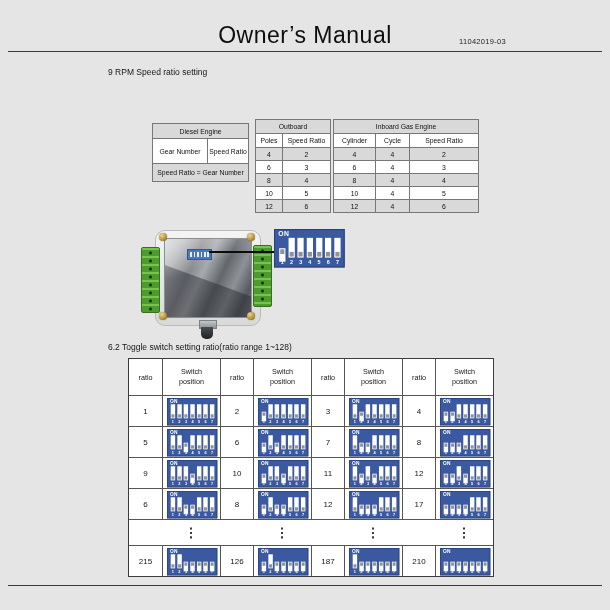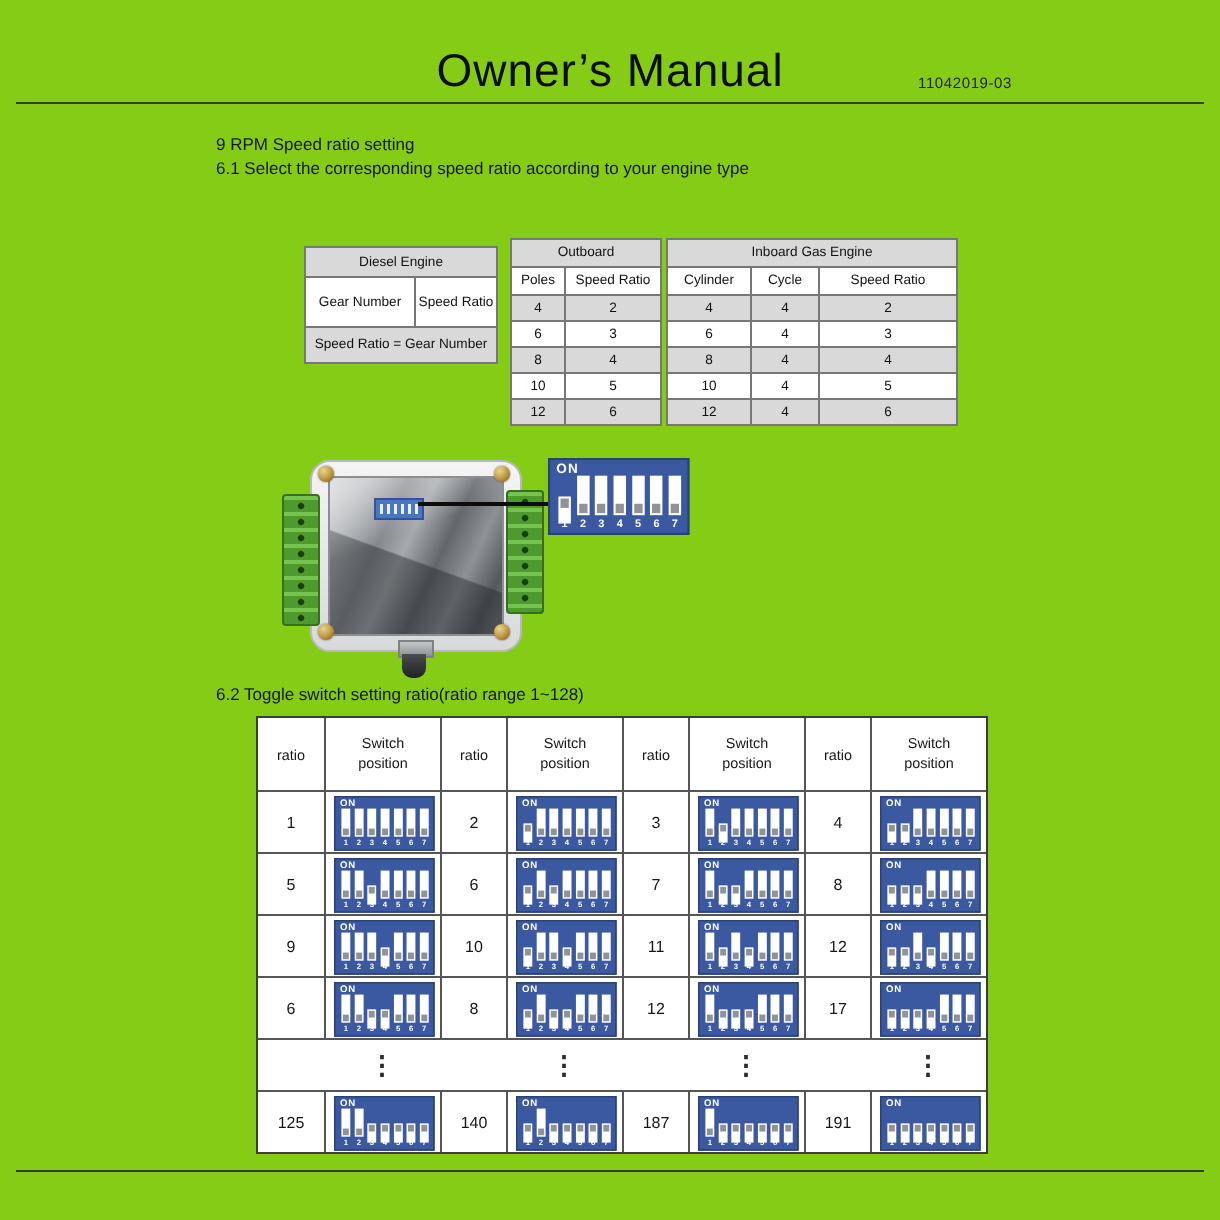--- a/index.html
+++ b/index.html
@@ -1,17 +1,17 @@
 <!DOCTYPE html>
 <html><head>
 <meta charset="utf-8">
 <style>
   html,body { margin:0; padding:0; background:#ffffff; }
   .page {
-    position:relative; width:610px; height:610px; background:#84cc16;
+    position:relative; width:610px; height:610px; background:#e5e5e5;
     font-family:"Liberation Sans", sans-serif; color:#161616; overflow:hidden;
   }
   
   .title { position:absolute; top:22px; left:0; width:100%; text-align:center;
            font-size:23px; letter-spacing:.5px; color:#0e0e0e; }
   .docnum { position:absolute; top:37px; right:104px; font-size:7.5px; color:#222; letter-spacing:.3px; }
   .hline-top { position:absolute; top:51px; left:8px; right:8px; border-top:1.4px solid #3a3a3a; }
   .hline-bottom { position:absolute; top:585px; left:8px; right:8px; border-top:1.4px solid #3a3a3a; }
   .s6-h   { position:absolute; left:108px; top:67px;  font-size:8.5px; }
   .s6-sub { position:absolute; left:108px; top:79px;  font-size:8.5px; }
@@ -106,21 +106,20 @@
 </head>
 <body>
 
 <div class="page">
 
   <div class="title">Owner’s Manual</div>
   <div class="docnum">11042019-03</div>
   <div class="hline-top"></div>
 
   <div class="s6-h">9 RPM Speed ratio setting</div>
-  <div class="s6-sub">6.1 Select the corresponding speed ratio according to your engine type</div>
 
   <table class="t" id="diesel-table">
     <colgroup>
         <col style="width:55px">
         <col style="width:41px">
       </colgroup>
     <tbody>
         <tr class="shade title-row">
       <td colspan="2">Diesel Engine</td>
     </tr>
@@ -1173,75 +1172,75 @@
         </div>
       </div>
       <div class="cell ell-cell first"></div>
       <div class="cell ell-cell">⋮</div>
       <div class="cell ell-cell"></div>
       <div class="cell ell-cell">⋮</div>
       <div class="cell ell-cell"></div>
       <div class="cell ell-cell">⋮</div>
       <div class="cell ell-cell"></div>
       <div class="cell ell-cell">⋮</div>
-      <div class="cell ratio-cell first">125</div>
-      <div class="cell dip-cell">
-        <div class="dipw dipw-cell">
-          <div class="dip">
-            <div class="on">ON</div>
-            <div class="chs">
-              <div class="ch up">
-                <div class="body">
-                  <div class="knob"></div>
-                </div>
-              </div>
-              <div class="ch up">
-                <div class="body">
-                  <div class="knob"></div>
-                </div>
-              </div>
-              <div class="ch down">
-                <div class="body">
-                  <div class="knob"></div>
-                </div>
-              </div>
-              <div class="ch down">
-                <div class="body">
-                  <div class="knob"></div>
-                </div>
-              </div>
-              <div class="ch down">
-                <div class="body">
-                  <div class="knob"></div>
-                </div>
-              </div>
-              <div class="ch down">
-                <div class="body">
-                  <div class="knob"></div>
-                </div>
-              </div>
-              <div class="ch down">
-                <div class="body">
-                  <div class="knob"></div>
-                </div>
-              </div>
-            </div>
-            <div class="nums">
-              <div class="num">1</div>
-              <div class="num">2</div>
-              <div class="num">3</div>
-              <div class="num">4</div>
-              <div class="num">5</div>
-              <div class="num">6</div>
-              <div class="num">7</div>
-            </div>
-          </div>
-        </div>
-      </div>
-      <div class="cell ratio-cell">140</div>
+      <div class="cell ratio-cell first">215</div>
+      <div class="cell dip-cell">
+        <div class="dipw dipw-cell">
+          <div class="dip">
+            <div class="on">ON</div>
+            <div class="chs">
+              <div class="ch up">
+                <div class="body">
+                  <div class="knob"></div>
+                </div>
+              </div>
+              <div class="ch up">
+                <div class="body">
+                  <div class="knob"></div>
+                </div>
+              </div>
+              <div class="ch down">
+                <div class="body">
+                  <div class="knob"></div>
+                </div>
+              </div>
+              <div class="ch down">
+                <div class="body">
+                  <div class="knob"></div>
+                </div>
+              </div>
+              <div class="ch down">
+                <div class="body">
+                  <div class="knob"></div>
+                </div>
+              </div>
+              <div class="ch down">
+                <div class="body">
+                  <div class="knob"></div>
+                </div>
+              </div>
+              <div class="ch down">
+                <div class="body">
+                  <div class="knob"></div>
+                </div>
+              </div>
+            </div>
+            <div class="nums">
+              <div class="num">1</div>
+              <div class="num">2</div>
+              <div class="num">3</div>
+              <div class="num">4</div>
+              <div class="num">5</div>
+              <div class="num">6</div>
+              <div class="num">7</div>
+            </div>
+          </div>
+        </div>
+      </div>
+      <div class="cell ratio-cell">126</div>
       <div class="cell dip-cell">
         <div class="dipw dipw-cell">
           <div class="dip">
             <div class="on">ON</div>
             <div class="chs">
               <div class="ch down">
                 <div class="body">
                   <div class="knob"></div>
                 </div>
               </div>
@@ -1335,21 +1334,21 @@
               <div class="num">2</div>
               <div class="num">3</div>
               <div class="num">4</div>
               <div class="num">5</div>
               <div class="num">6</div>
               <div class="num">7</div>
             </div>
           </div>
         </div>
       </div>
-      <div class="cell ratio-cell">191</div>
+      <div class="cell ratio-cell">210</div>
       <div class="cell dip-cell">
         <div class="dipw dipw-cell">
           <div class="dip">
             <div class="on">ON</div>
             <div class="chs">
               <div class="ch down">
                 <div class="body">
                   <div class="knob"></div>
                 </div>
               </div>

